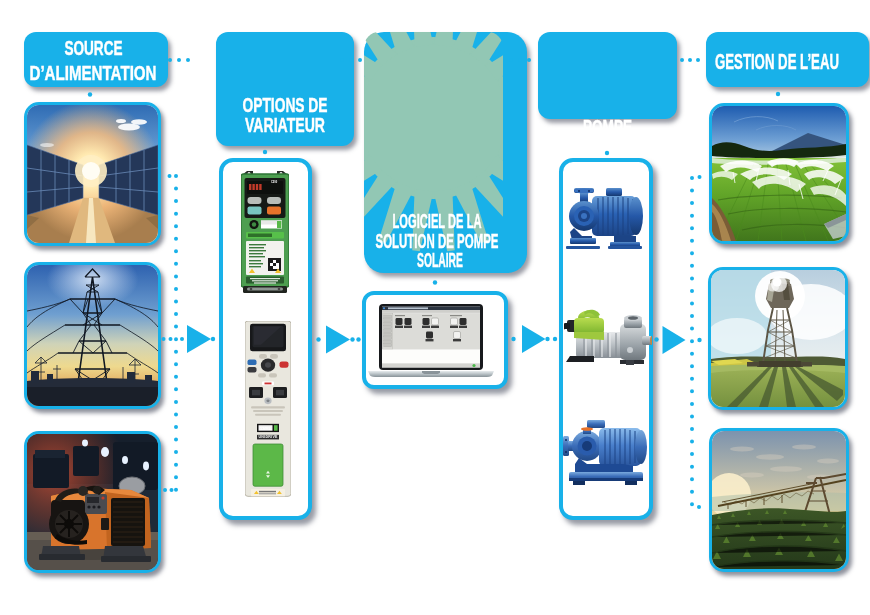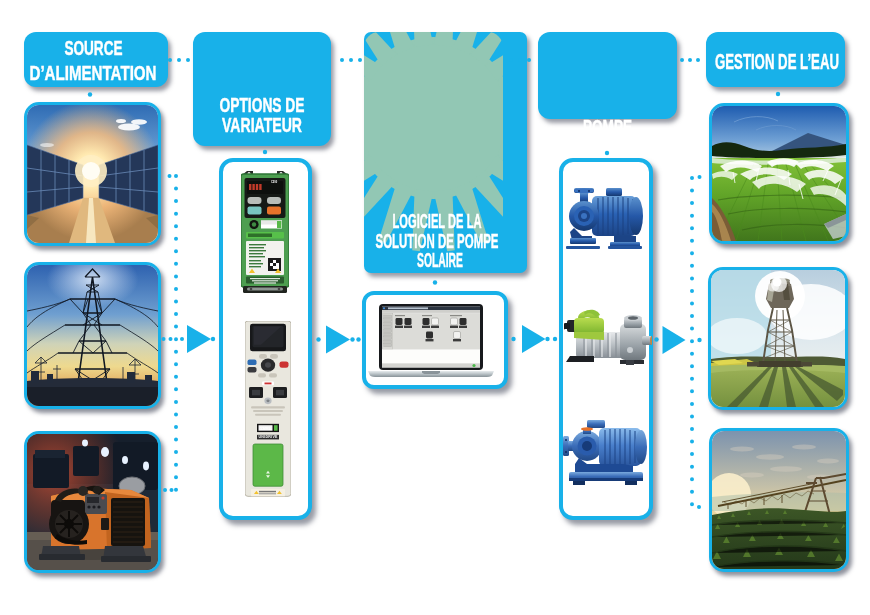--- a/index.html
+++ b/index.html
@@ -13,28 +13,28 @@
 </style></head>
 <body>
 
 <div class="hdr" style="left:24px;top:32px;width:144px;height:55px">
 <svg width="139" height="55">
 <text class="ht" x="40.5" y="23" font-size="20" textLength="58" lengthAdjust="spacingAndGlyphs">SOURCE</text>
 <text class="ht" x="5.5" y="47.5" font-size="20" textLength="127" lengthAdjust="spacingAndGlyphs">D’ALIMENTATION</text>
 </svg>
 </div>
 
-<div class="hdr" style="left:193px;top:32px;width:138px;height:114px">
+<div class="hdr" style="left:216px;top:32px;width:138px;height:114px">
 <svg width="138" height="114">
 <text class="ht" x="26.5" y="80" font-size="20" textLength="85" lengthAdjust="spacingAndGlyphs">OPTIONS DE</text>
 <text class="ht" x="29" y="100" font-size="20" textLength="80" lengthAdjust="spacingAndGlyphs">VARIATEUR</text>
 </svg>
 </div>
 
-<div class="hdr" style="left:364px;top:32px;width:163px;height:241px;border-radius:7px">
+<div class="hdr" style="left:364px;top:32px;width:163px;height:241px;border-radius:20px">
 <svg width="139" height="241" viewBox="0 0 139 241">
 <defs>
         <clipPath id="sunclip">
           <rect x="0" y="0" width="139" height="241" rx="15"></rect>
         </clipPath>
       </defs>
 <g clip-path="url(#sunclip)">
 <g id="sunburst" fill="#92c7b4" transform="translate(69.5,86)">
 <circle r="81"></circle>
 <g id="rays">
@@ -70,21 +70,21 @@
 <text class="ht" x="53" y="235" font-size="19.5" textLength="46" lengthAdjust="spacingAndGlyphs">SOLAIRE</text>
 </svg>
 </div>
 
 <div class="hdr" style="left:538px;top:32px;width:139px;height:87px">
 <svg width="139" height="116">
 <text class="ht" x="45" y="103" font-size="22.5" textLength="49" lengthAdjust="spacingAndGlyphs">POMPE</text>
 </svg>
 </div>
 
-<div class="hdr" style="left:706px;top:32px;width:139px;height:55px">
+<div class="hdr" style="left:706px;top:32px;width:163px;height:55px">
 <svg width="139" height="55">
 <text class="ht" x="9" y="36.5" font-size="22.5" textLength="124" lengthAdjust="spacingAndGlyphs">GESTION DE L’EAU</text>
 </svg>
 </div>
 
 <div class="wbox" style="left:219px;top:158px;width:85px;height:354px"></div>
 <div class="wbox" style="left:559px;top:158px;width:86px;height:354px"></div>
 <div class="wbox" style="left:362px;top:291px;width:138px;height:90px;border-radius:12px"></div>
 
 <div class="photo" style="left:24px;top:102px;width:131px;height:138px">

